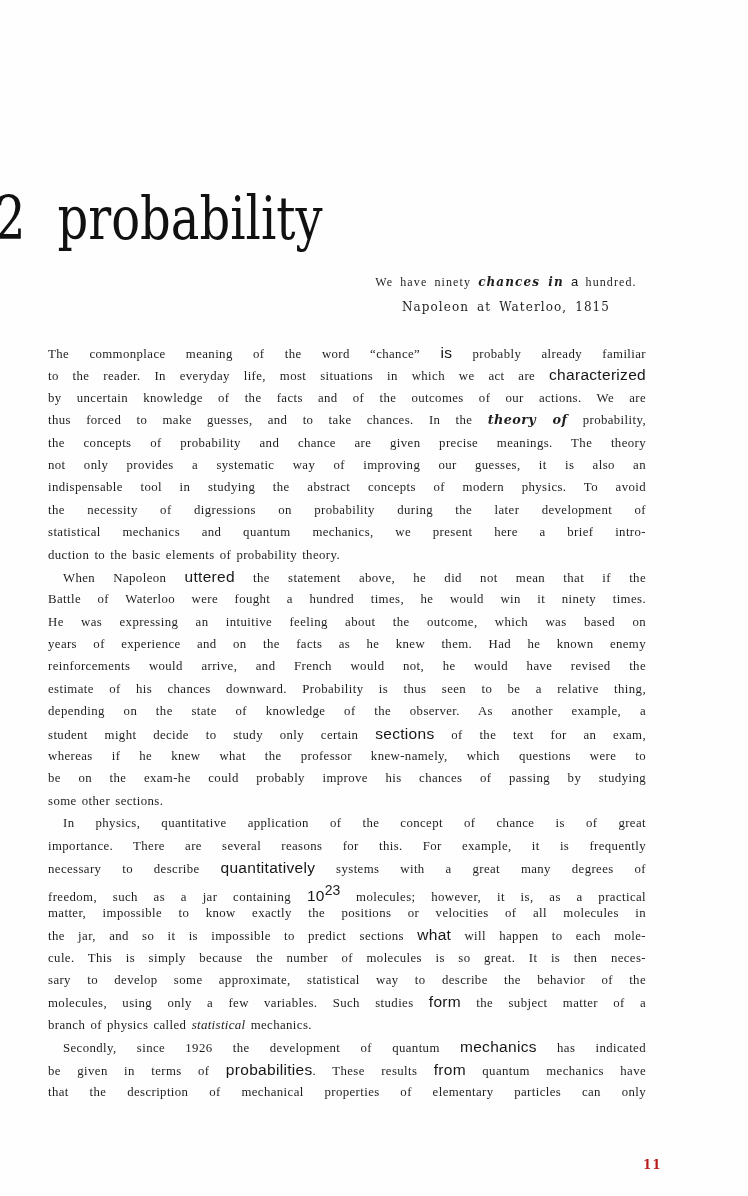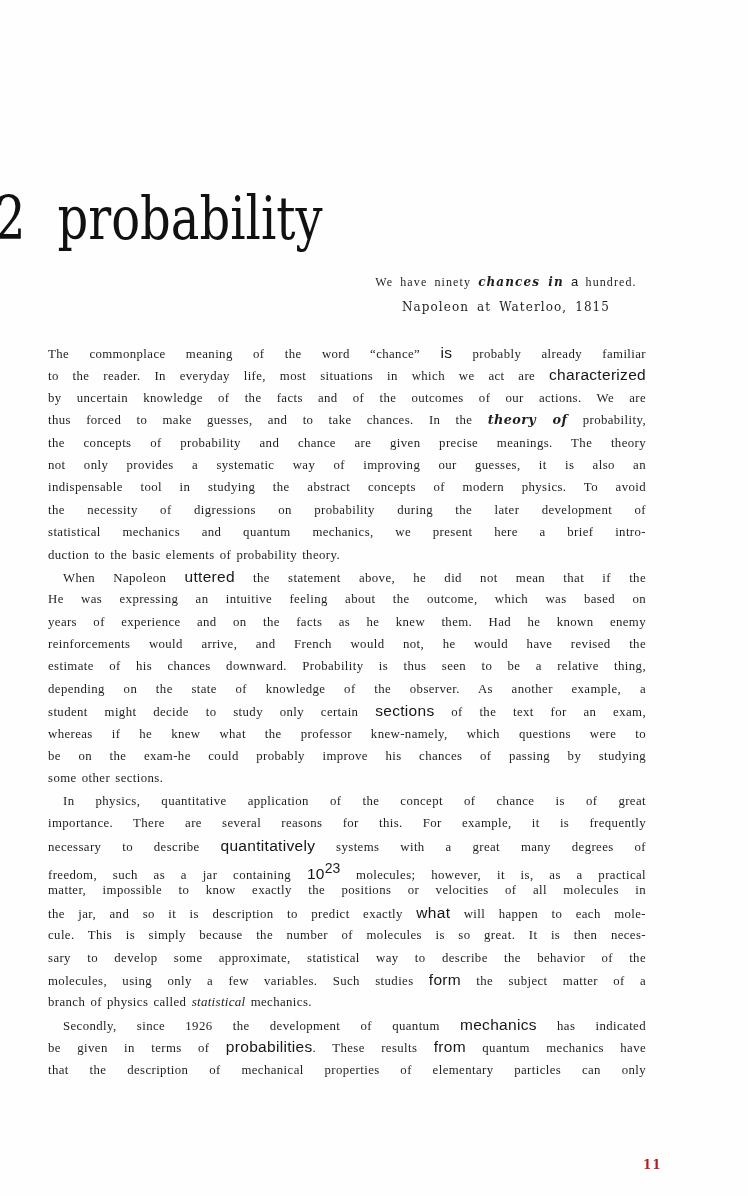--- a/index.html
+++ b/index.html
@@ -112,35 +112,36 @@
       <div class="line"><span class="seg-r">to the reader. In everyday life, most situations in which we act are </span><span class="seg-s">characterized</span></div>
       <div class="line"><span class="seg-r">by uncertain knowledge of the facts and of the outcomes of our actions. We are</span></div>
       <div class="line"><span class="seg-r">thus forced to make guesses, and to take chances. In the </span><span class="seg-bi">theory of</span><span class="seg-r"> probability,</span></div>
       <div class="line"><span class="seg-r">the concepts of probability and chance are given precise meanings. The theory</span></div>
       <div class="line"><span class="seg-r">not only provides a systematic way of improving our guesses, it is also an</span></div>
       <div class="line"><span class="seg-r">indispensable tool in studying the abstract concepts of modern physics. To avoid</span></div>
       <div class="line"><span class="seg-r">the necessity of digressions on probability during the later development of</span></div>
       <div class="line"><span class="seg-r">statistical mechanics and quantum mechanics, we present here a brief intro-</span></div>
       <div class="line flush"><span class="seg-r">duction to the basic elements of probability theory.</span></div>
       <div class="line indent"><span class="seg-r">When Napoleon </span><span class="seg-s">uttered</span><span class="seg-r"> the statement above, he did not mean that if the</span></div>
+      <div class="line"><span class="seg-r">Battle of Waterloo were fought a hundred times, he would win it ninety times.</span></div>
       <div class="line"><span class="seg-r">He was expressing an intuitive feeling about the outcome, which was based on</span></div>
       <div class="line"><span class="seg-r">years of experience and on the facts as he knew them. Had he known enemy</span></div>
       <div class="line"><span class="seg-r">reinforcements would arrive, and French would not, he would have revised the</span></div>
       <div class="line"><span class="seg-r">estimate of his chances downward. Probability is thus seen to be a relative thing,</span></div>
       <div class="line"><span class="seg-r">depending on the state of knowledge of the observer. As another example, a</span></div>
       <div class="line"><span class="seg-r">student might decide to study only certain </span><span class="seg-s">sections</span><span class="seg-r"> of the text for an exam,</span></div>
       <div class="line"><span class="seg-r">whereas if he knew what the professor knew-namely, which questions were to</span></div>
       <div class="line"><span class="seg-r">be on the exam-he could probably improve his chances of passing by studying</span></div>
       <div class="line flush"><span class="seg-r">some other sections.</span></div>
       <div class="line indent"><span class="seg-r">In physics, quantitative application of the concept of chance is of great</span></div>
       <div class="line"><span class="seg-r">importance. There are several reasons for this. For example, it is frequently</span></div>
       <div class="line"><span class="seg-r">necessary to describe </span><span class="seg-s">quantitatively</span><span class="seg-r"> systems with a great many degrees of</span></div>
       <div class="line"><span class="seg-r">freedom, such as a jar containing </span><span class="seg-s">10</span><span class="seg-sup">23</span><span class="seg-r"> molecules; however, it is, as a practical</span></div>
       <div class="line"><span class="seg-r">matter, impossible to know exactly the positions or velocities of all molecules in</span></div>
-      <div class="line"><span class="seg-r">the jar, and so it is description to predict exactly </span><span class="seg-s">what</span><span class="seg-r"> will happen to each mole-</span></div>
+      <div class="line"><span class="seg-r">the jar, and so it is impossible to predict sections </span><span class="seg-s">what</span><span class="seg-r"> will happen to each mole-</span></div>
       <div class="line"><span class="seg-r">cule. This is simply because the number of molecules is so great. It is then neces-</span></div>
       <div class="line"><span class="seg-r">sary to develop some approximate, statistical way to describe the behavior of the</span></div>
       <div class="line"><span class="seg-r">molecules, using only a few variables. Such studies </span><span class="seg-s">form</span><span class="seg-r"> the subject matter of a</span></div>
       <div class="line flush"><span class="seg-r">branch of physics called </span><span class="seg-si">statistical</span><span class="seg-r"> mechanics.</span></div>
       <div class="line indent"><span class="seg-r">Secondly, since 1926 the development of quantum </span><span class="seg-s">mechanics</span><span class="seg-r"> has indicated</span></div>
       <div class="line"><span class="seg-r">be given in terms of </span><span class="seg-s">probabilities</span><span class="seg-r">. These results </span><span class="seg-s">from</span><span class="seg-r"> quantum mechanics have</span></div>
       <div class="line"><span class="seg-r">that the description of mechanical properties of elementary particles can only</span></div>
     </div>
 
   <div class="pagenum">11</div>

